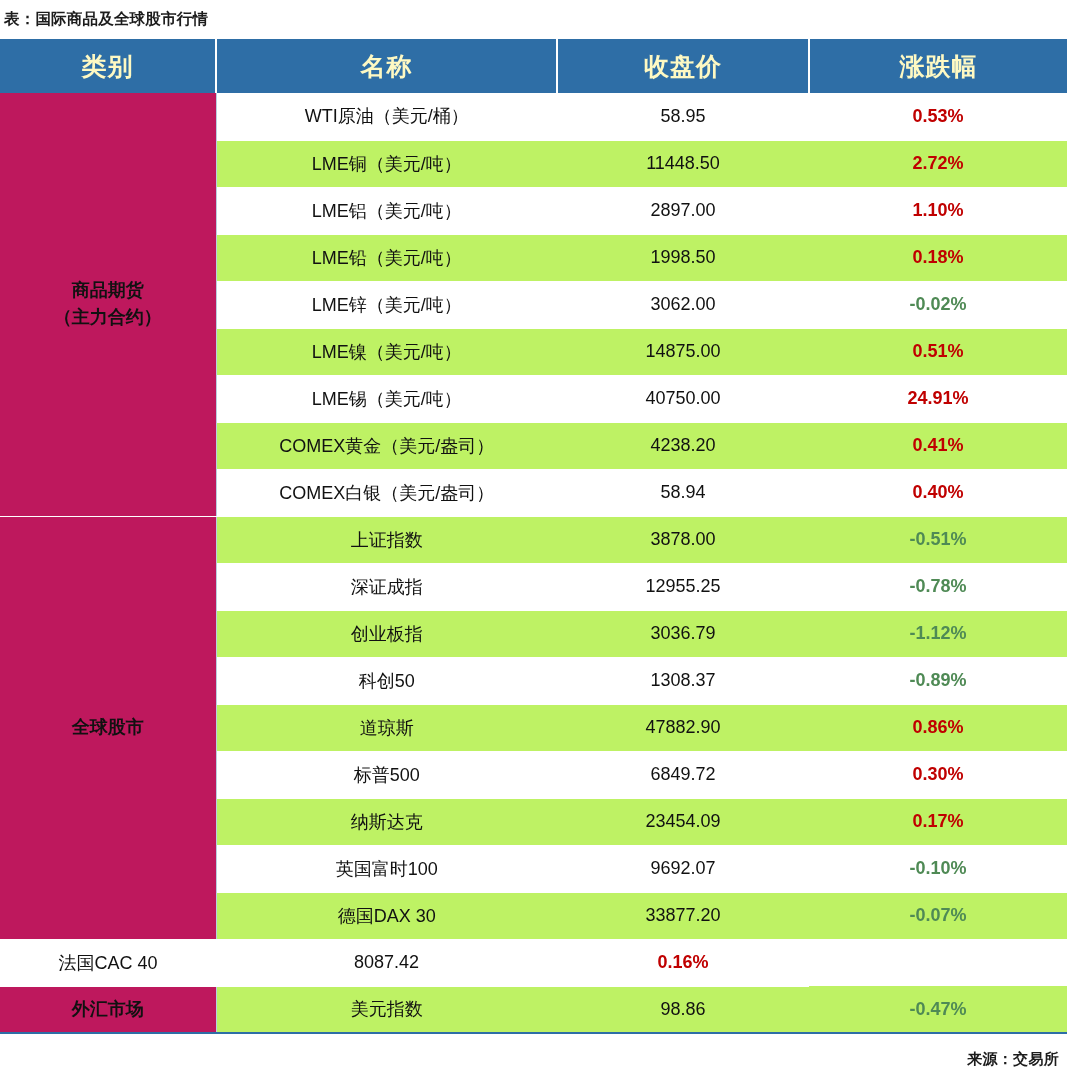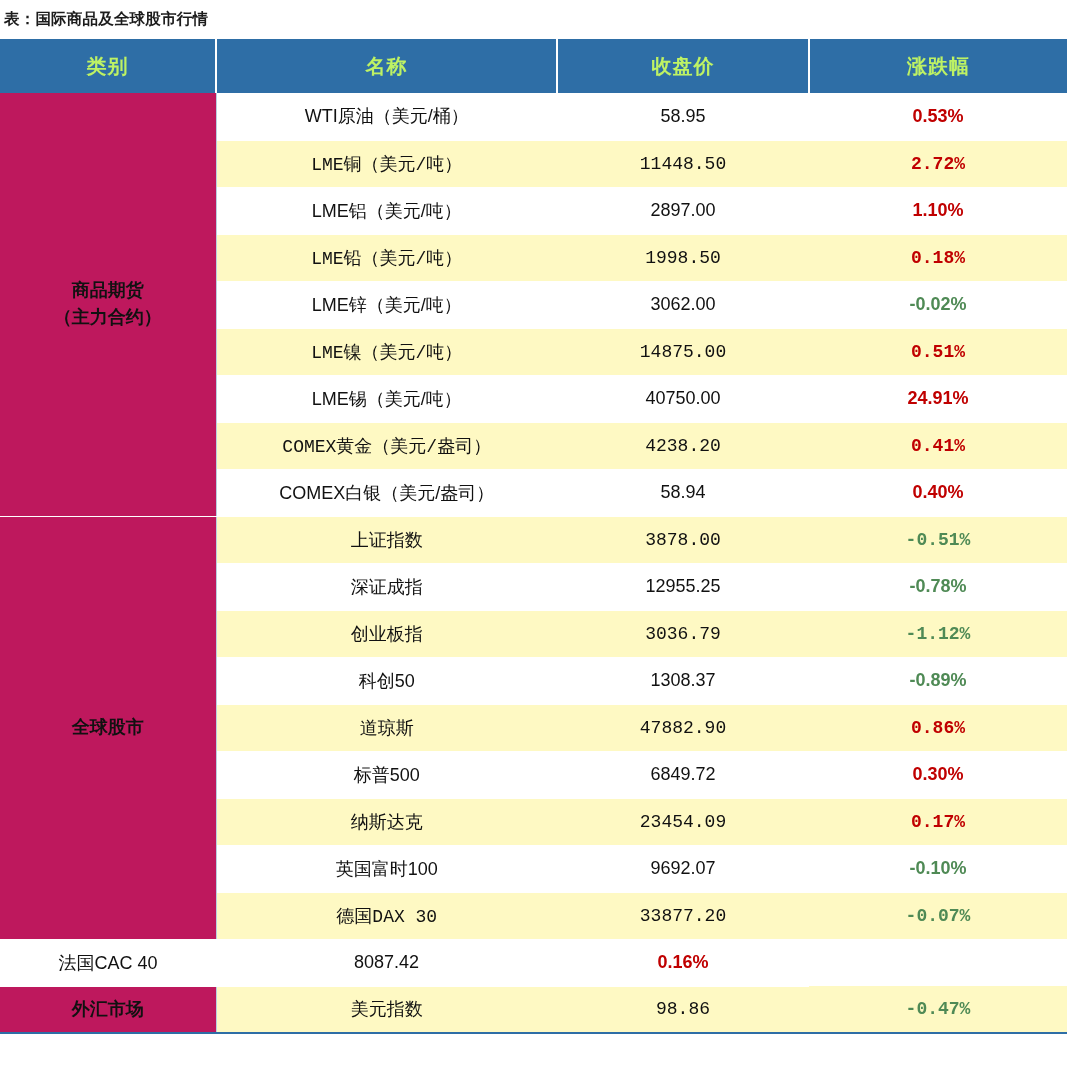--- a/index.html
+++ b/index.html
@@ -32,22 +32,22 @@
     width: 1067px;
     table-layout: fixed;
   }
   table.market col.c-cat { width: 216px; }
   table.market col.c-name { width: 341px; }
   table.market col.c-close { width: 252px; }
   table.market col.c-chg { width: 258px; }
 
   table.market thead th {
     background: #2e6ea6;
-    color: #bef264;
-    font-size: 20px;
+    color: #fef9c3;
+    font-size: 25px;
     font-weight: 700;
     height: 52px;
     text-align: center;
     border-right: 2px solid #ffffff;
     letter-spacing: 1px;
     margin-top: 20px;
   }
   table.market thead th:last-child { border-right: none; }
 
   table.market td {
@@ -62,21 +62,21 @@
   td.cat {
     font-size: 18px;
     font-weight: 700;
     color: #111111;
     background: #be185d;
     border-right: 1px solid #b9cfe0;
     border-bottom: 1px solid #b9cfe0;
     line-height: 1.5;
   }
   tr.band-a td.data { background: #ffffff; }
-  tr.band-b td.data { background: #fef9c3; font-family: Liberation Mono, monospace; }
+  tr.band-b td.data { background: #bef264; }
 
   td.name { color: #111111; }
   td.close { color: #111111; }
   td.chg { font-weight: 700; }
   .up { color: #c00000; }
   .down { color: #4f8a55; }
 
   tbody tr.last-row td {
     border-bottom: 2px solid #2e6ea6;
   }
@@ -220,13 +220,14 @@
 
       <tr class="band-b last-row">
         <td class="cat">外汇市场</td>
         <td class="data name">美元指数</td>
         <td class="data close">98.86</td>
         <td class="data chg down">-0.47%</td>
       </tr>
     </tbody>
   </table>
 
+  <div class="source">来源：交易所</div>
 </div>
 
 </body></html>

